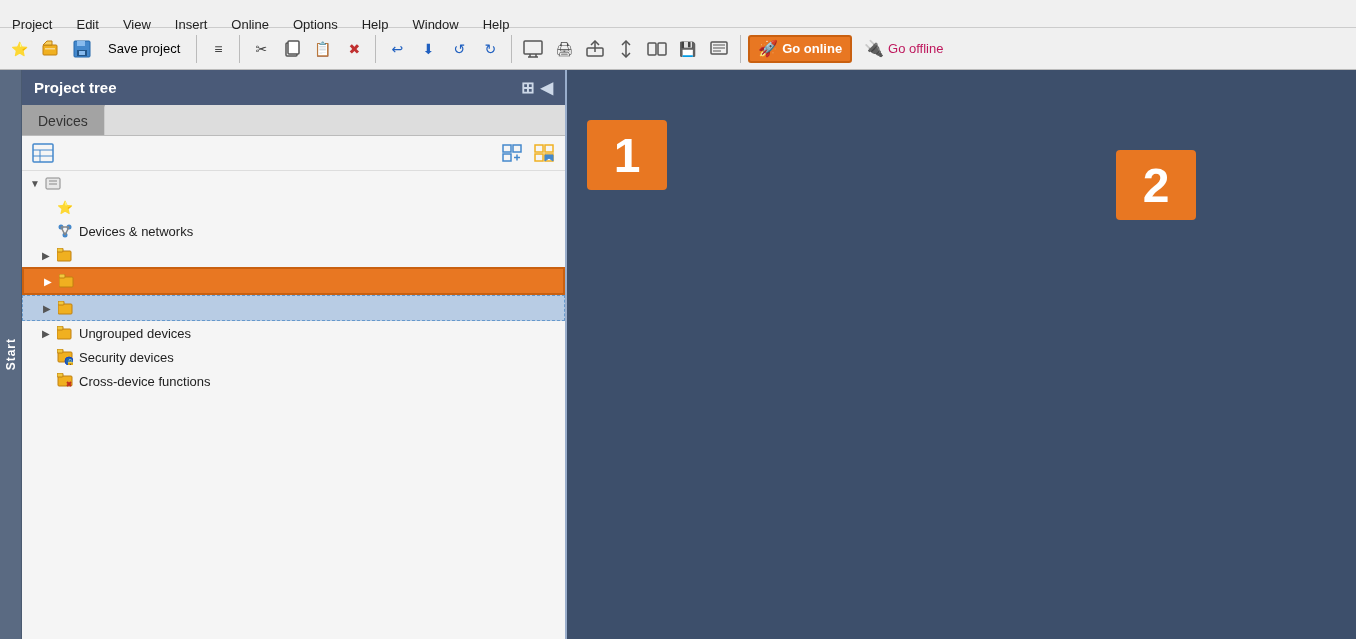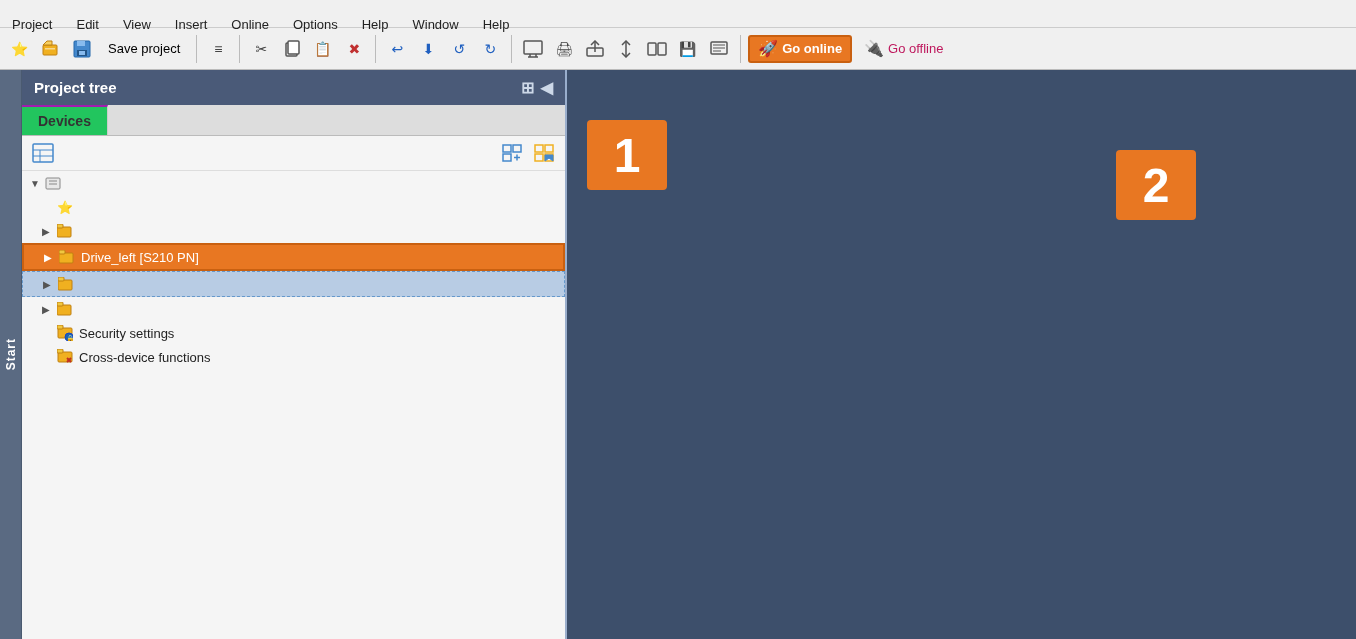--- a/index.html
+++ b/index.html
@@ -134,24 +134,24 @@
       font-size: 16px;
     }
 
     .devices-tab-bar {
       display: flex;
       background: #ddd;
       border-bottom: 1px solid #bbb;
     }
     .devices-tab {
       padding: 6px 16px;
-      background: #22c55e;
+      background: #a3a3a3;
       border-right: 1px solid #ccc;
-      border-top: 2px solid #a21caf;
-      font-weight: bold;
+      border-top: 2px solid #a3a3a3;
+      font-weight: normal;
       font-size: 14px;
       color: #333;
       cursor: pointer;
     }
 
     .toolbar-icons-row {
       display: flex;
       align-items: center;
       padding: 4px 8px;
       gap: 6px;
@@ -426,73 +426,87 @@
               <line x1="4" y1="9" x2="12" y2="9" stroke="#888" stroke-width="1"></line>
             </svg>
         </span>
       </div>
 
       <div class="tree-item tree-indent-1">
         <span class="tree-arrow"></span>
         <span class="tree-icon icon-yellow">⭐</span>
       </div>
 
+      <div class="tree-item tree-indent-1">
+        <span class="tree-arrow"></span>
+        <span class="tree-icon">
+          <svg width="16" height="16" viewBox="0 0 16 16">
+              <circle cx="4" cy="4" r="2.5" fill="#4488cc"></circle>
+              <circle cx="12" cy="4" r="2.5" fill="#4488cc"></circle>
+              <circle cx="8" cy="12" r="2.5" fill="#4488cc"></circle>
+              <line x1="4" y1="4" x2="12" y2="4" stroke="#888" stroke-width="1.5"></line>
+              <line x1="4" y1="4" x2="8" y2="12" stroke="#888" stroke-width="1.5"></line>
+              <line x1="12" y1="4" x2="8" y2="12" stroke="#888" stroke-width="1.5"></line>
+            </svg>
+        </span>
+        <span class="tree-label">Devices &amp; networks</span>
+      </div>
 
       <div class="tree-item tree-indent-1">
         <span class="tree-arrow">▶</span>
         <span class="tree-icon">
           <svg width="16" height="14" viewBox="0 0 16 14">
               <rect x="0" y="3" width="14" height="10" rx="1" fill="#f0b020" stroke="#c08010" stroke-width="1"></rect>
               <rect x="0" y="0" width="6" height="4" rx="1" fill="#f0c840" stroke="#c08010" stroke-width="1"></rect>
             </svg>
         </span>
       </div>
 
       <div class="tree-item tree-indent-1 highlighted">
         <span class="tree-arrow tree-arrow highlighted">▶</span>
         <span class="tree-icon">
           <svg width="16" height="14" viewBox="0 0 16 14">
               <rect x="0" y="3" width="14" height="10" rx="1" fill="#f0b020" stroke="#c08010" stroke-width="1"></rect>
               <rect x="0" y="0" width="6" height="4" rx="1" fill="#f0c840" stroke="#c08010" stroke-width="1"></rect>
             </svg>
         </span>
-        <span class="tree-label">Drive_left [S210 PN]</span>
       </div>
 
       <div class="tree-item tree-indent-1 selected-blue" style="border: 1.5px dashed #6699cc;">
         <span class="tree-arrow">▶</span>
         <span class="tree-icon">
           <svg width="16" height="14" viewBox="0 0 16 14">
               <rect x="0" y="3" width="14" height="10" rx="1" fill="#f0b020" stroke="#c08010" stroke-width="1"></rect>
               <rect x="0" y="0" width="6" height="4" rx="1" fill="#f0c840" stroke="#c08010" stroke-width="1"></rect>
             </svg>
         </span>
       </div>
 
       <div class="tree-item tree-indent-1">
         <span class="tree-arrow">▶</span>
         <span class="tree-icon">
           <svg width="16" height="14" viewBox="0 0 16 14">
               <rect x="0" y="3" width="14" height="10" rx="1" fill="#f0b020" stroke="#c08010" stroke-width="1"></rect>
               <rect x="0" y="0" width="6" height="4" rx="1" fill="#f0c840" stroke="#c08010" stroke-width="1"></rect>
             </svg>
         </span>
+        <span class="tree-label">Ungrouped devices</span>
       </div>
 
       <div class="tree-item tree-indent-1">
         <span class="tree-arrow"></span>
         <span class="tree-icon">
           <svg width="16" height="16" viewBox="0 0 16 16">
               <rect x="1" y="3" width="14" height="10" rx="1" fill="#f0b020" stroke="#c08010" stroke-width="1"></rect>
               <rect x="0" y="0" width="6" height="4" rx="1" fill="#f0c840" stroke="#c08010" stroke-width="1"></rect>
               <circle cx="12" cy="12" r="4" fill="#2266aa" stroke="#1144cc" stroke-width="1"></circle>
               <text x="9.5" y="15.5" font-size="7" fill="white" font-weight="bold">🔒</text>
             </svg>
         </span>
-        <span class="tree-label">Security settings</span>
+        <span class="tree-label">Security devices</span>
       </div>
 
       <div class="tree-item tree-indent-1">
         <span class="tree-arrow"></span>
         <span class="tree-icon icon-red">
           <svg width="16" height="16" viewBox="0 0 16 16">
               <rect x="1" y="3" width="14" height="10" rx="1" fill="#f0b020" stroke="#c08010" stroke-width="1"></rect>
               <rect x="0" y="0" width="6" height="4" rx="1" fill="#f0c840" stroke="#c08010" stroke-width="1"></rect>
               <line x1="10" y1="9" x2="14" y2="13" stroke="#c03020" stroke-width="2"></line>
               <line x1="14" y1="9" x2="10" y2="13" stroke="#c03020" stroke-width="2"></line>

